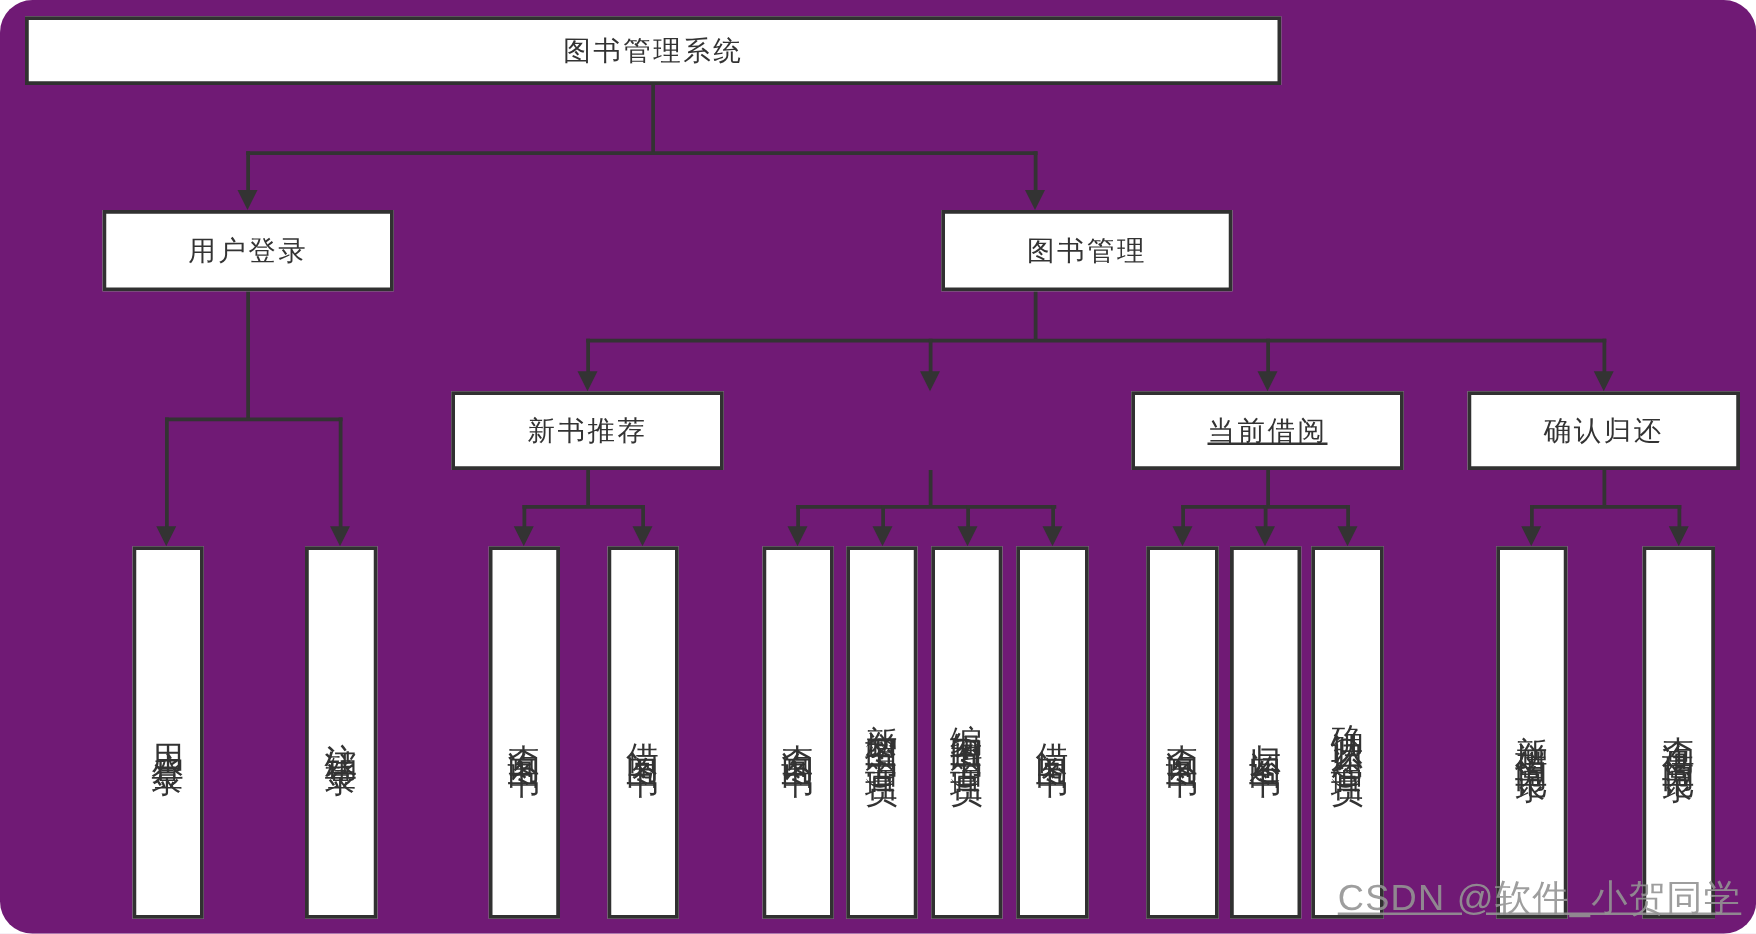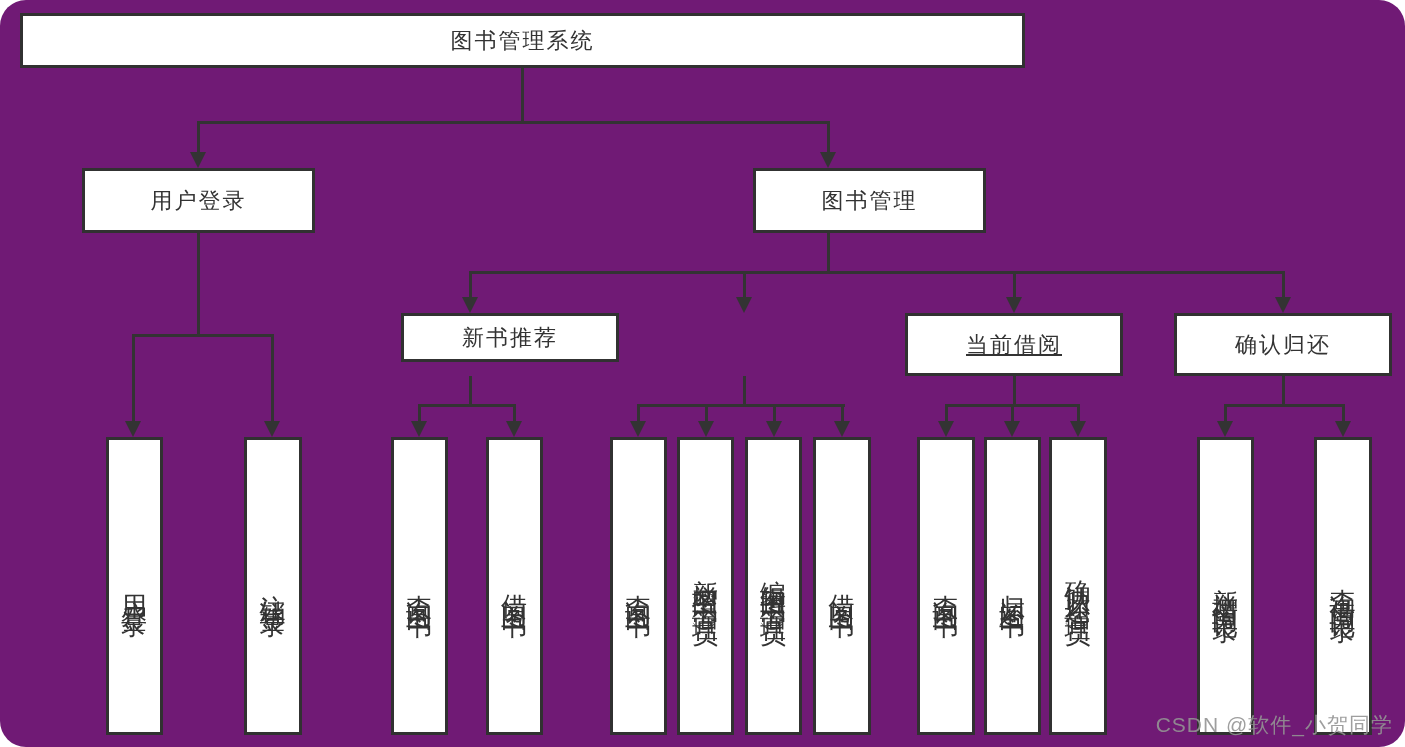--- a/index.html
+++ b/index.html
@@ -22,40 +22,40 @@
   .vl{position:absolute;width:3px;background:var(--ln);z-index:1;}
   .ar{position:absolute;width:16px;z-index:1;}
   .ar .st{position:absolute;left:6.5px;top:0;bottom:12px;width:3px;background:var(--ln);}
   .ar .hd{
     position:absolute;left:0;bottom:0;width:0;height:0;
     border-left:8px solid transparent;border-right:8px solid transparent;
     border-top:16px solid var(--ln);
   }
   .wm{
     position:absolute;right:12px;bottom:8px;z-index:6;
-    font-size:21px;letter-spacing:1px;color:rgba(148,148,148,0.9);
+    font-size:29px;letter-spacing:1px;color:rgba(148,148,148,0.9);text-decoration:underline;
   }
 </style>
 </head>
 <body>
 
 <div id="stage">
 
   <div class="bx" style="left:20px;top:13px;width:1005px;height:55px;">
     <span>图书管理系统</span>
   </div>
 
   <div class="bx" style="left:82px;top:168px;width:233px;height:65px;">
     <span>用户登录</span>
   </div>
   <div class="bx" style="left:712px;top:168px;width:233px;height:65px;margin-left:41px;">
     <span>图书管理</span>
   </div>
 
-  <div class="bx" style="left:361px;top:313px;width:218px;height:49px;margin-left:40px;">
+  <div class="bx" style="left:361px;top:313px;width:218px;height:63px;">
     <span>新书推荐</span>
   </div>
   <div class="bx" style="left:905px;top:313px;width:218px;height:63px;text-decoration:underline;">
     <span>当前借阅</span>
   </div>
   <div class="bx" style="left:1174px;top:313px;width:218px;height:63px;">
     <span>确认归还</span>
   </div>
 
   <div class="bx vbx" style="left:106px;top:437px;width:57px;height:298px;">

